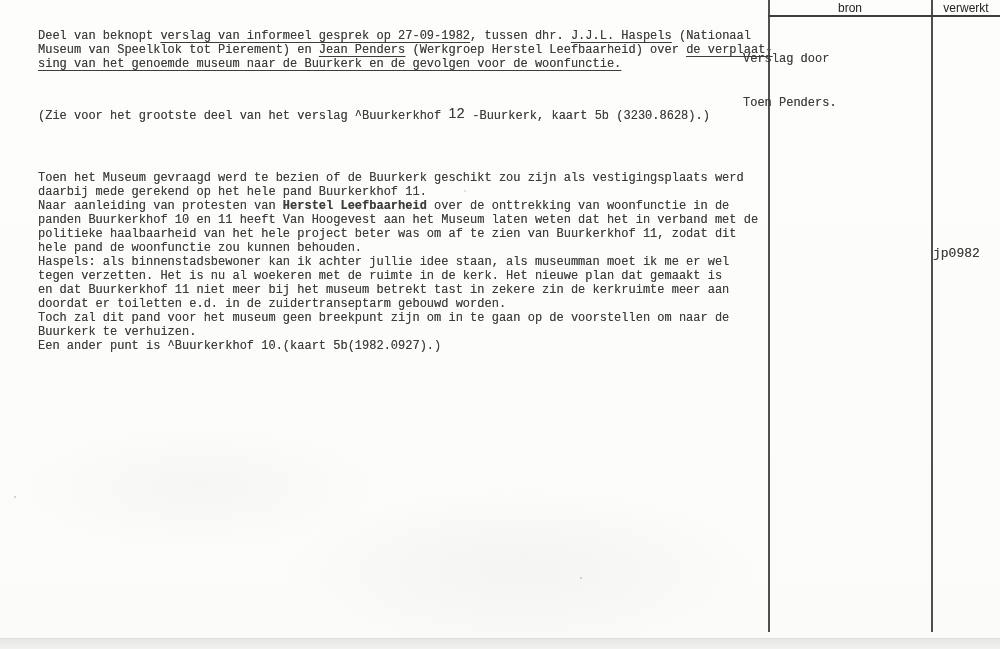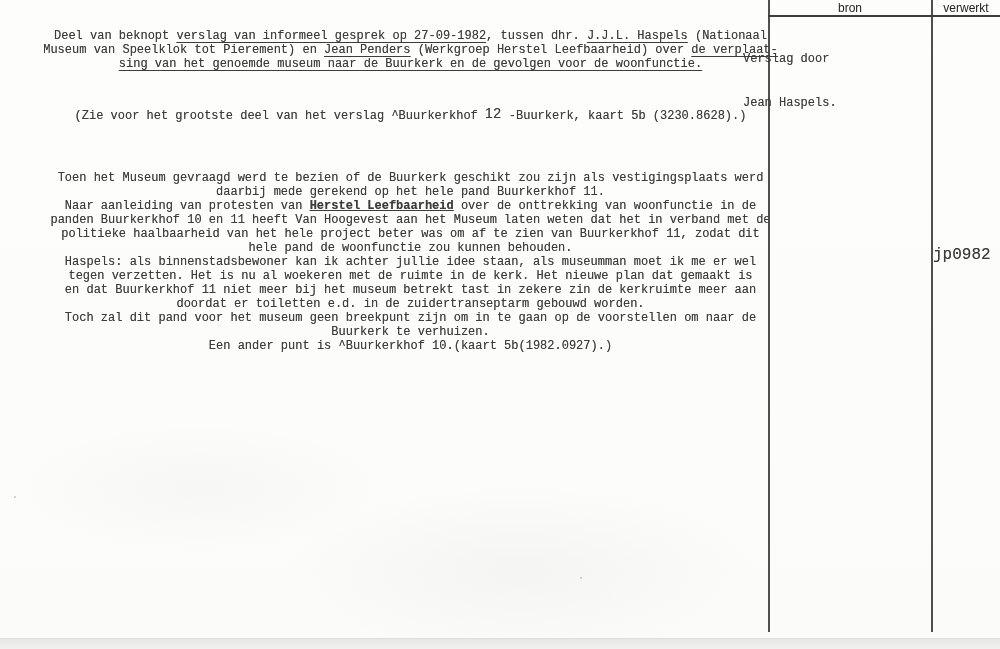--- a/index.html
+++ b/index.html
@@ -20,23 +20,23 @@
   .main-text {
     position: absolute;
     left: 38px;
     top: 1px;
     width: 745px;
     font-size: 12px;
     line-height: 14px;
     white-space: pre;
     text-shadow: 0 0 0.5px rgba(55,55,55,0.55);
   }
-  .tline { height: 14px; text-align: center; }
+  .tline { height: 14px; }
   .tline .u { text-decoration: underline; text-underline-offset: 2.5px; text-decoration-thickness: 1px; }
-  .tline .b { font-weight: bold; text-decoration: underline; }
+  .tline .b { font-weight: bold; }
   .tline .alt {
     font-family: "Liberation Sans", sans-serif;
     font-size: 14px;
     position: relative;
     top: -1px;
     letter-spacing: 0.5px;
   }
   .note-block { margin-top: 8px; }
   .body-block { margin-top: 22px; }
 
@@ -75,21 +75,21 @@
     top: 23px;
     font-size: 12px;
     line-height: 14.5px;
     white-space: pre;
     text-shadow: 0 0 0.5px rgba(55,55,55,0.55);
   }
   .verwerkt-cell {
     position: absolute;
     left: 933px;
     top: 246px;
-    font-size: 16px;
+    font-size: 13px;
     white-space: pre;
     text-shadow: 0 0 0.5px rgba(55,55,55,0.55);
   }
   .scan-bottom-edge {
     position: absolute;
     left: 0;
     top: 638px;
     width: 1000px;
     height: 11px;
     background: linear-gradient(#e7e7e5, #f2f2f0);
@@ -118,21 +118,21 @@
 
   <div class="vrule r1"></div>
   <div class="vrule r2"></div>
   <div class="header-rule"></div>
 
   <div class="col-header bron">bron</div>
   <div class="col-header verwerkt">verwerkt</div>
 
   <div class="bron-cell">
     <div>Verslag door</div>
-    <div>Jean Haspels.</div>
+    <div>Toen Penders.</div>
   </div>
 
   <div class="verwerkt-cell">jp0982</div>
 
   <div class="speck s1"></div>
   <div class="speck s2"></div>
   <div class="speck s3"></div>
 
   <div class="scan-bottom-edge"></div>
 

